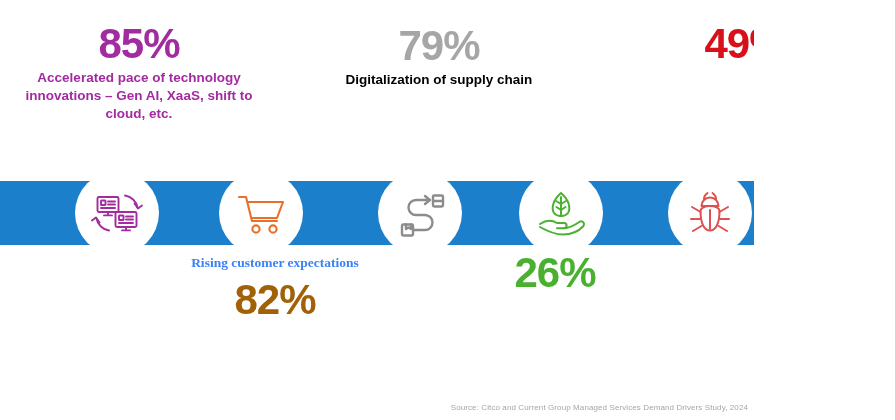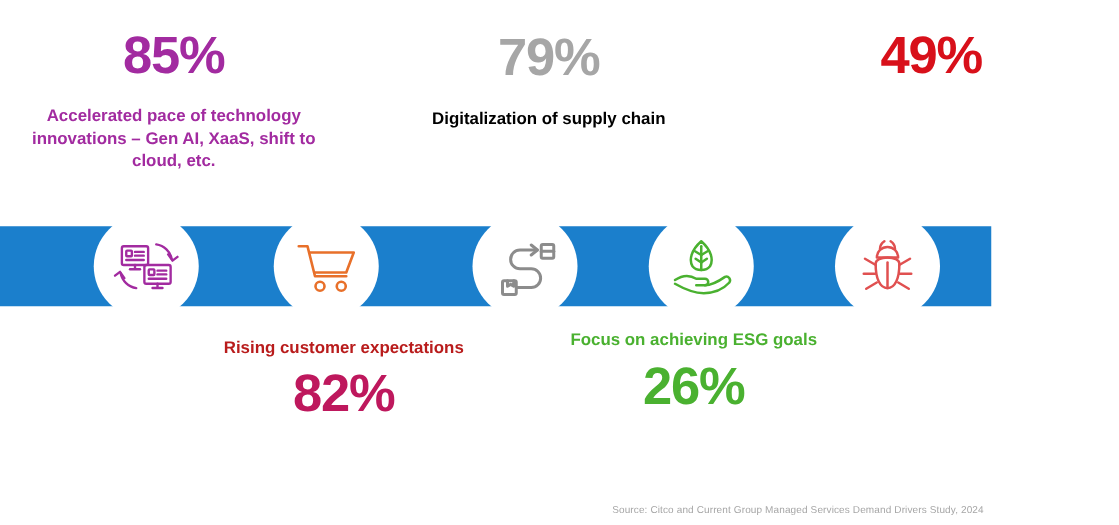--- a/index.html
+++ b/index.html
@@ -9,21 +9,20 @@
   }
   body {
     font-family: "Liberation Sans", sans-serif;
   }
   #canvas {
     position: relative;
     width: 754px;
     height: 420px;
     background: #ffffff;
     overflow: hidden;
-    padding-left: 39px;
   }
 
   
   .band {
     position: absolute;
     left: 0;
     top: 181px;
     width: 895px;
     height: 64px;
     background: #1b7fcc;
@@ -52,21 +51,21 @@
     font-size: 42px;
     font-weight: bold;
     line-height: 1.05;
     letter-spacing: -1px;
     margin: 0;
   }
   .desc {
     font-size: 13.5px;
     font-weight: bold;
     line-height: 1.32;
-    margin: 18px 0 0 0;
+    margin: 3px 0 0 0;
   }
   .pct-below {
     font-size: 42px;
     font-weight: bold;
     line-height: 1.05;
     letter-spacing: -1px;
     margin: 6px 0 0 0;
   }
 
   
@@ -105,26 +104,25 @@
   <div class="callout" id="callout-supply">
     <div class="pct" style="color:#a6a6a6;">79%</div>
     <div class="desc" style="color:#000000;">Digitalization of supply chain</div>
   </div>
 
   <div class="callout" id="callout-security">
     <div class="pct" style="color:#d8101a;">49%</div>
   </div>
 
   <div class="callout" id="callout-customer">
-    <div class="desc" style="color:#b91c1c;">Rising customer expectations</div>
-    <div class="pct-below" style="color:#be185d;">82%</div>
+    <div class="desc" style="color:#3b82f6;font-family:Liberation Serif, serif;">Rising customer expectations</div>
+    <div class="pct-below" style="color:#a16207;">82%</div>
   </div>
 
   <div class="callout" id="callout-esg">
-    <div class="desc" style="color:#4ab130;">Focus on achieving ESG goals</div>
     <div class="pct-below" style="color:#4ab130;">26%</div>
   </div>
 
   <div class="circle" style="left:75px;">
     <span>
       <svg width="56" height="56" viewBox="0 0 56 56" fill="none" stroke="#a22ba0" stroke-width="1.9" stroke-linecap="round" stroke-linejoin="round">
         <rect x="8.5" y="12" width="21" height="15" rx="1.5"></rect>
         <circle cx="14.5" cy="17.5" r="0"></circle>
         <rect x="12" y="15.5" width="4.5" height="4.5" rx="0.6"></rect>
         <line x1="19" y1="16.5" x2="26" y2="16.5"></line>

